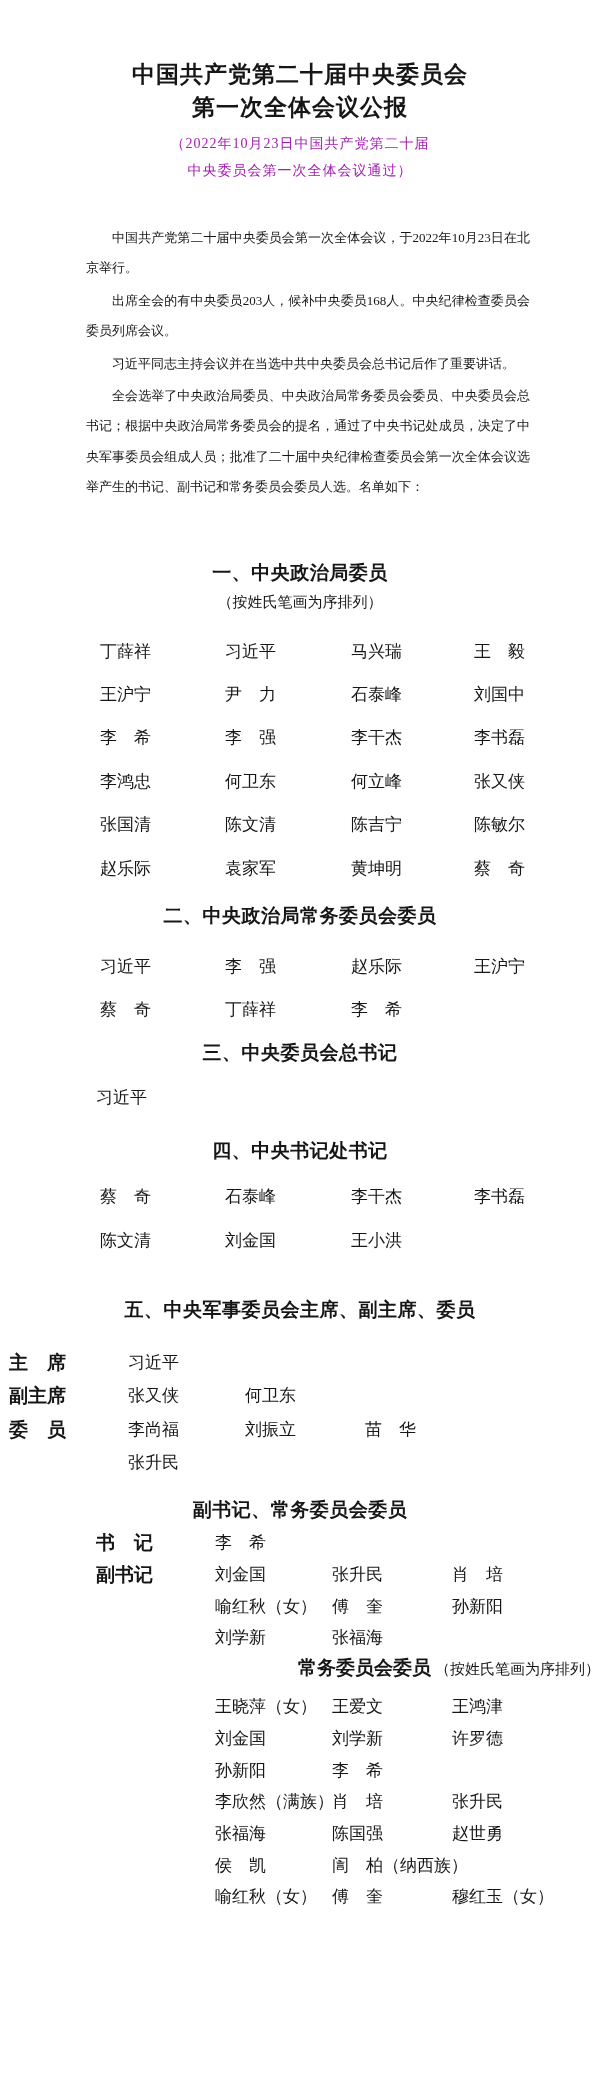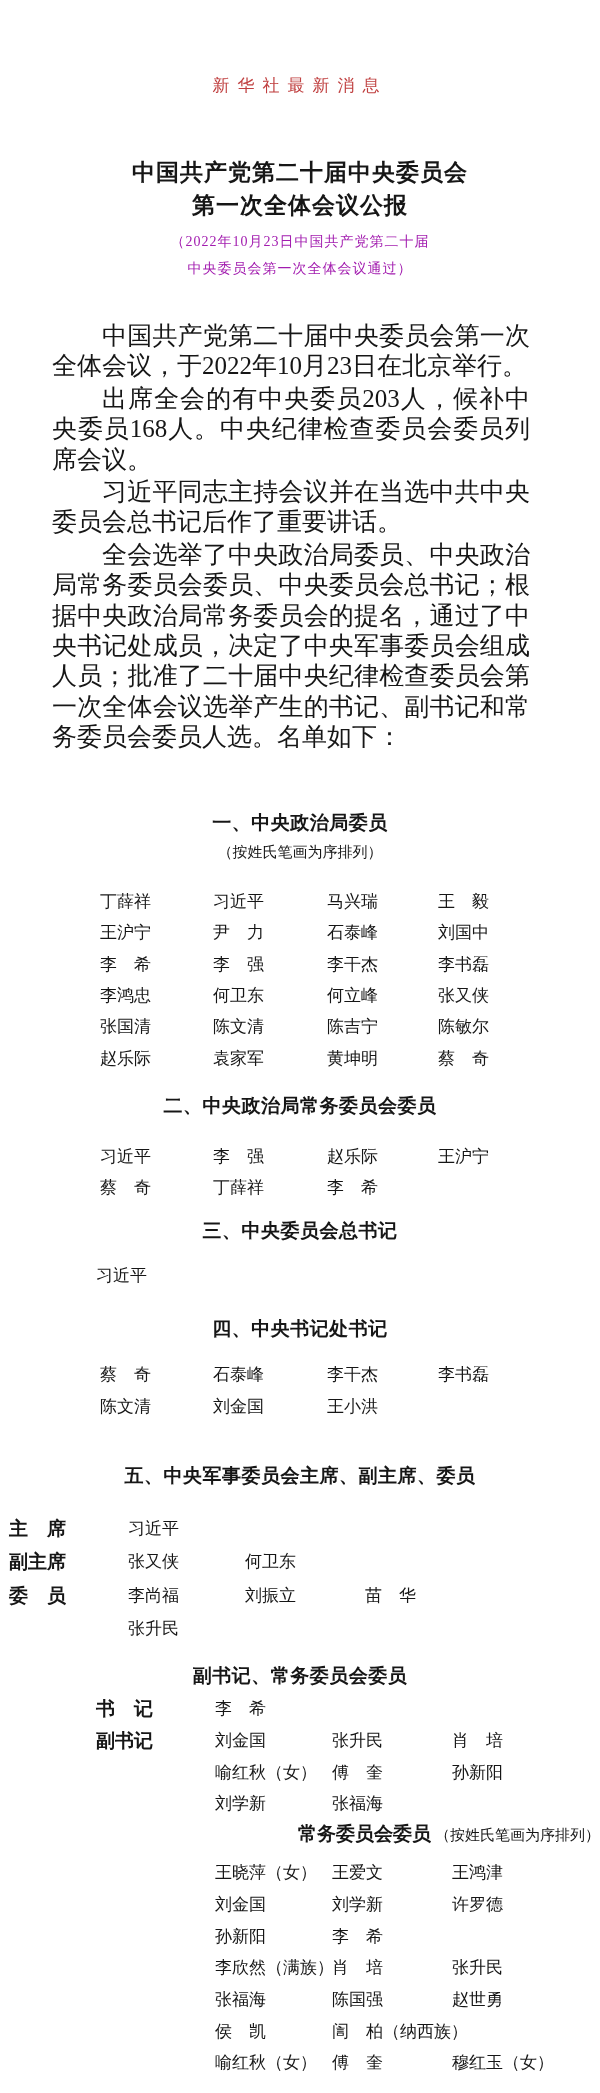--- a/index.html
+++ b/index.html
@@ -30,22 +30,22 @@
   }
   .subtitle{
     margin-top:6px;
     text-align:center;
     font-size:14px;
     line-height:27px;
     letter-spacing:1px;
     color:#a21caf;
   }
   .body{
-    margin:39px 70px 0 52px;
-    font-size:25px;
+    margin:39px 70px 0 86px;
+    font-size:13px;
     line-height:30.4px;
     text-align:justify;
   }
   .body p{margin:0 0 2px 0;text-indent:2em;}
   .sec-h{
     text-align:center;
     font-weight:bold;
     font-size:19px;
     line-height:30px;
     letter-spacing:0.5px;
@@ -54,21 +54,21 @@
   .h2m{margin-top:17px;}
   .h3m{margin-top:13px;}
   .h4m{margin-top:23px;}
   .h5m{margin-top:38px;}
   .h6m{margin-top:13px;line-height:35px;}
   .sec-note{
     text-align:center;
     font-size:15px;
     line-height:28px;
   }
-  .ng{display:grid;margin-left:100px;font-size:17px;}
+  .ng{display:grid;margin-left:100px;font-size:17px;gap:12px;}
   .ng4{grid-template-columns:113px 114px 111px 1fr;}
   .g1{margin-top:20px;line-height:31.4px;}
   .g2{margin-top:21px;line-height:30.5px;}
   .g4{margin-top:15px;line-height:32px;}
   .lg{
     display:grid;
     grid-template-columns:119px 117px 120px 1fr;
     margin-left:96px;
     font-size:17px;
   }
@@ -86,21 +86,20 @@
     line-height:31.7px;
     margin-top:8px;
   }
   .nc{white-space:nowrap;}
 </style>
 </head>
 <body>
 
 <div class="page">
 
-  <div class="masthead">新华社最新消息</div>
 
   <div class="title">
     <div>中国共产党第二十届中央委员会</div>
     <div>第一次全体会议公报</div>
   </div>
 
   <div class="subtitle">
     <div>（2022年10月23日中国共产党第二十届</div>
     <div>中央委员会第一次全体会议通过）</div>
   </div>

